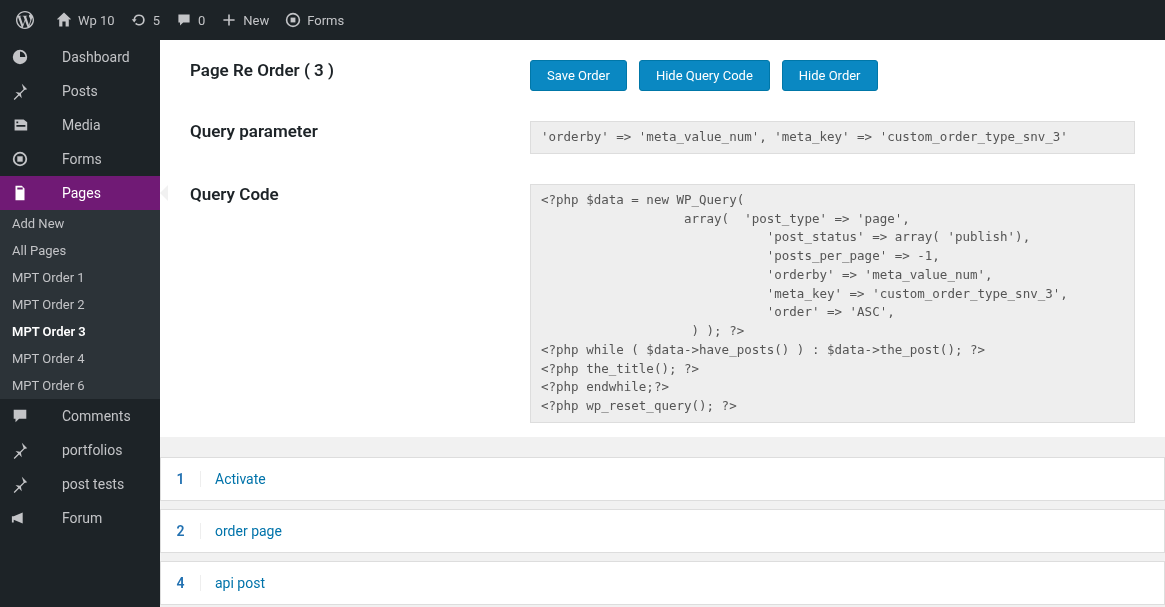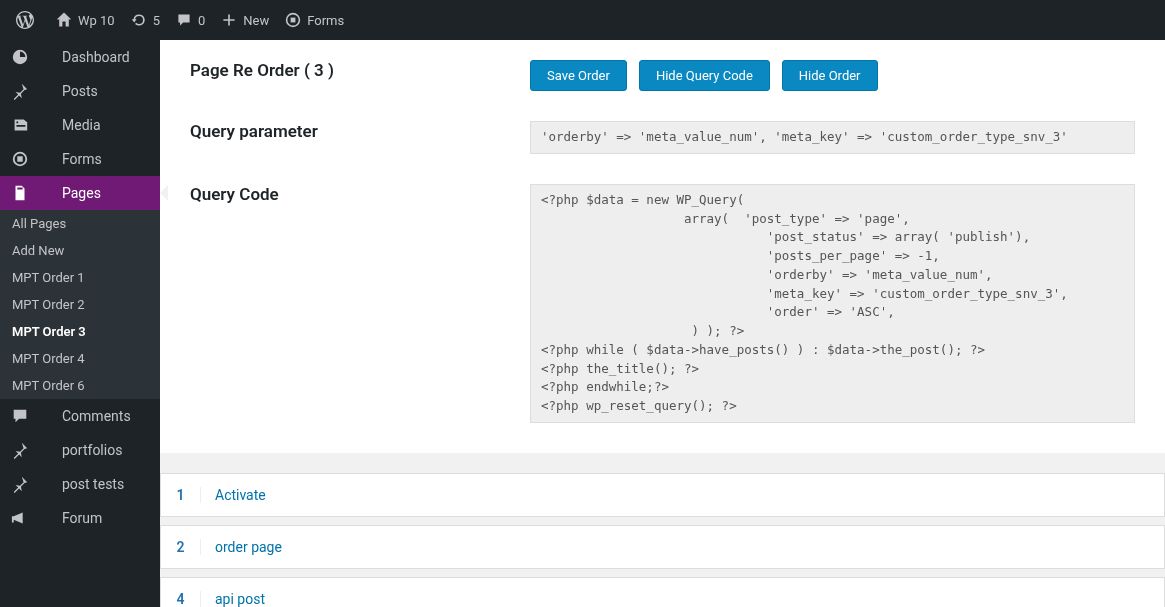--- a/index.html
+++ b/index.html
@@ -10,21 +10,21 @@
 .wrap { display: flex; min-height: calc(100vh - 32px); }
 .adminmenu { width: 160px; background: #1d2327; color: #c3c4c7; display: flex; flex-direction: column; }
 .menu-item { display: flex; align-items: center; padding: 8px 10px; cursor: pointer; font-size: 14px; position: relative; gap: 24px; }
 .menu-item.current { background: #701a75; color: #fff; font-weight: 400; }
 .menu-item.current::after { content:""; position:absolute; right:-8px; top:50%; transform:translateY(-50%); border:8px solid transparent; border-right-color:#f1f1f1; }
 .menu-item .icon { width: 20px; margin-right: 8px; display: inline-flex; align-items:center; justify-content:center; }
 .submenu { background: #2c3338; }
 .submenu-item { padding: 6px 12px; font-size: 13px; cursor: pointer; color: #c3c4c7; }
 .submenu-item.current { color: #fff; font-weight: 600; }
 .content { flex: 1; padding: 0; background: #f1f1f1; }
-.panel { background: #fff; margin: 0 0 20px 0; padding: 20px 30px 30px 30px; }
+.panel { background: #fff; margin: 0 0 20px 0; padding: 20px 30px 14px 30px; }
 .row { display: flex; align-items: flex-start; margin-bottom: 30px; }
 .row .label { width: 340px; font-size: 17px; font-weight: 600; color: #1d2327; }
 .row .value { flex: 1; }
 .btns { display: flex; gap: 12px; }
 .btn { background: #0a88c2; border: 1px solid #0077a8; color: #fff; padding: 7px 16px; border-radius: 3px; cursor: pointer; font-size: 13px; }
 .codebox { background: #eeeeee; border: 1px solid #ddd; padding: 6px 10px; font-family: Consolas, Monaco, monospace; font-size: 12.5px; color: #555; white-space: pre; overflow-x: auto; line-height: 1.5; }
 .pagelist { background: #f1f1f1; padding: 0 0 20px 0; }
 .page-row { background: #fff; border: 1px solid #ddd; margin: 0 0 8px 0; display: flex; align-items: center; height: 44px; }
 .page-row .num { width: 40px; text-align: center; color: #2271b1; font-weight: 600; border-right: 1px solid #eee; font-size: 14px; }
 .page-row .title { padding-left: 14px; color: #0073aa; font-size: 14px; }
@@ -121,22 +121,22 @@
       </div>
     <div class="menu-item current">
         <span class="icon">
           <svg width="18" height="18" viewBox="0 0 20 20">
             <path d="M5 2h7l3 3v13H5zM7 4v2h6V4z"></path>
           </svg>
         </span>
         <span>Pages</span>
       </div>
     <div class="submenu">
+      <div class="submenu-item">Add New</div>
       <div class="submenu-item">All Pages</div>
-      <div class="submenu-item">Add New</div>
       <div class="submenu-item">MPT Order 1</div>
       <div class="submenu-item">MPT Order 2</div>
       <div class="submenu-item current">MPT Order 3</div>
       <div class="submenu-item">MPT Order 4</div>
       <div class="submenu-item">MPT Order 6</div>
     </div>
     <div class="menu-item">
         <span class="icon">
           <svg width="18" height="18" viewBox="0 0 20 20">
             <path d="M3 3h14v10H9l-4 4v-4H3z"></path>

